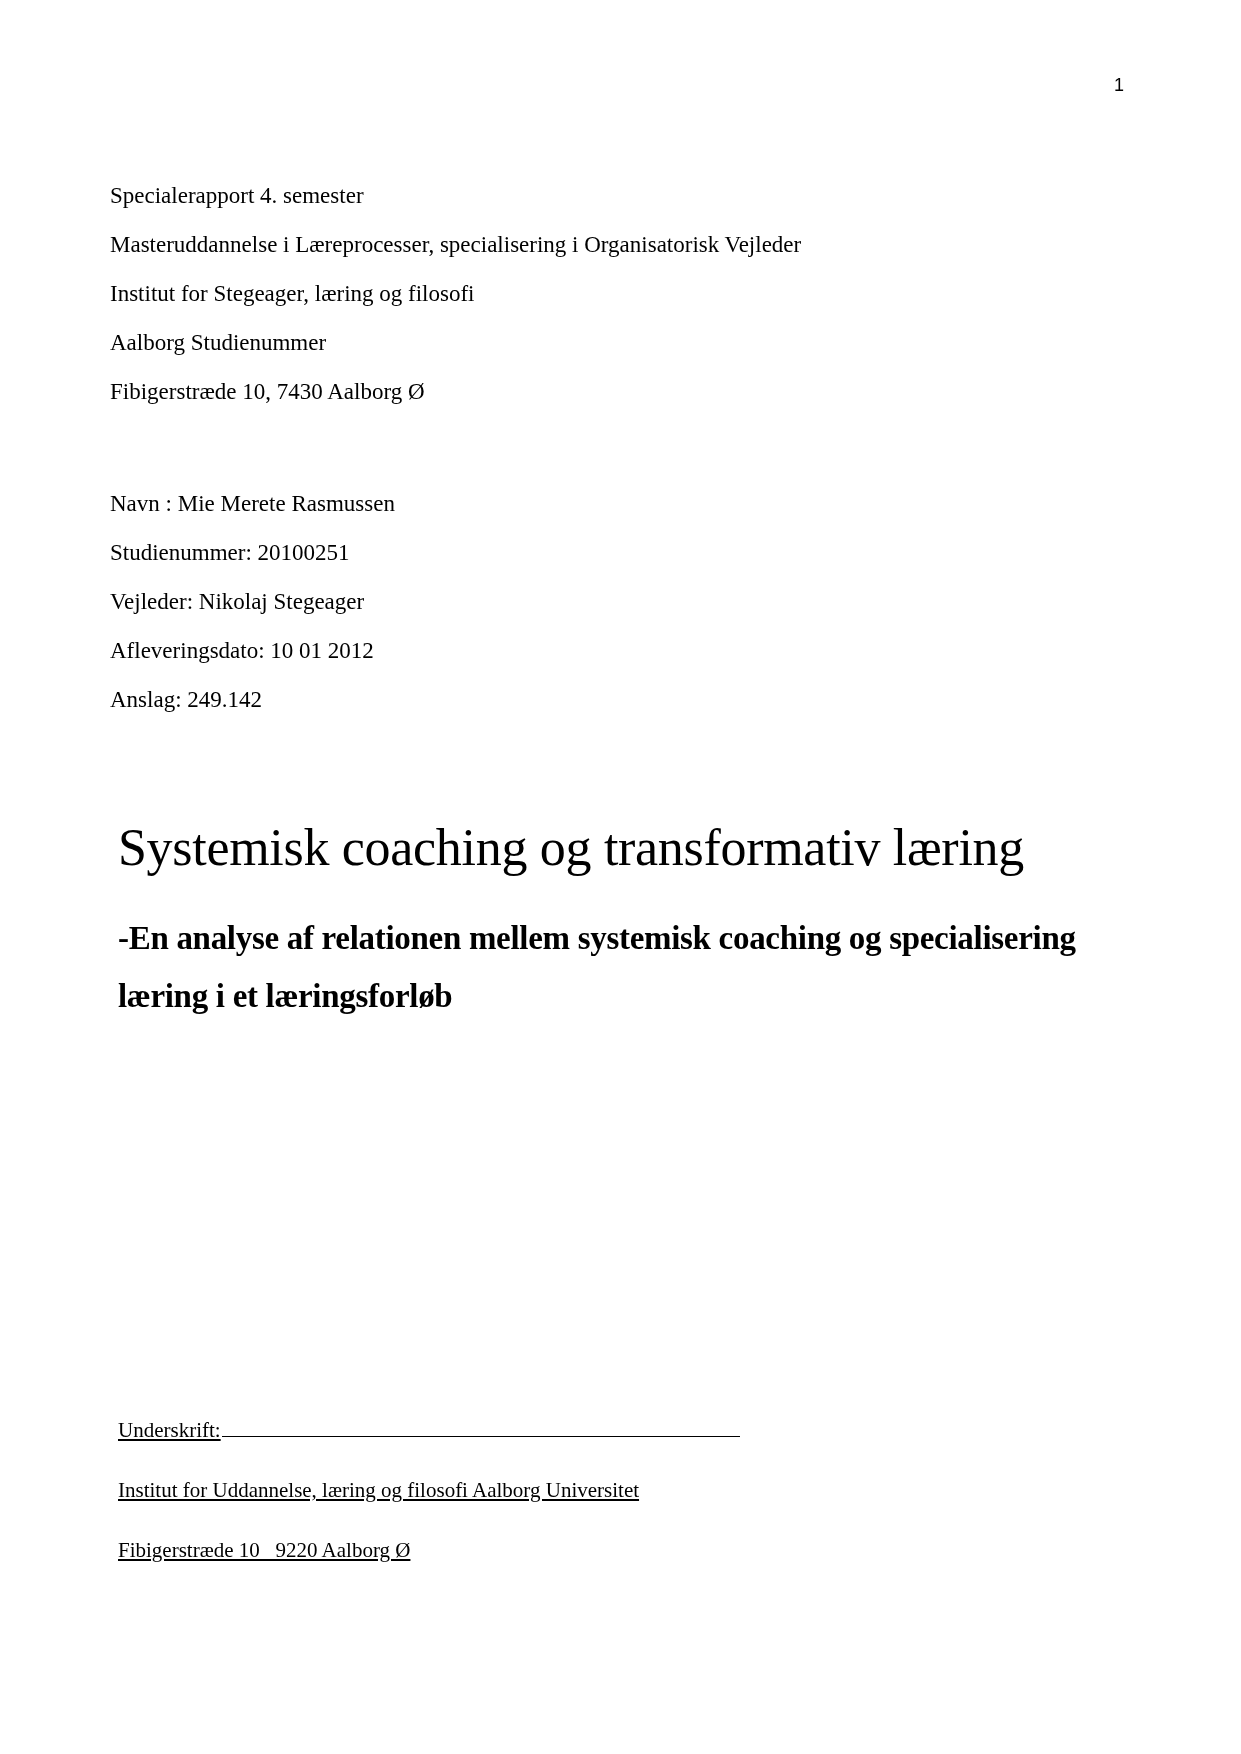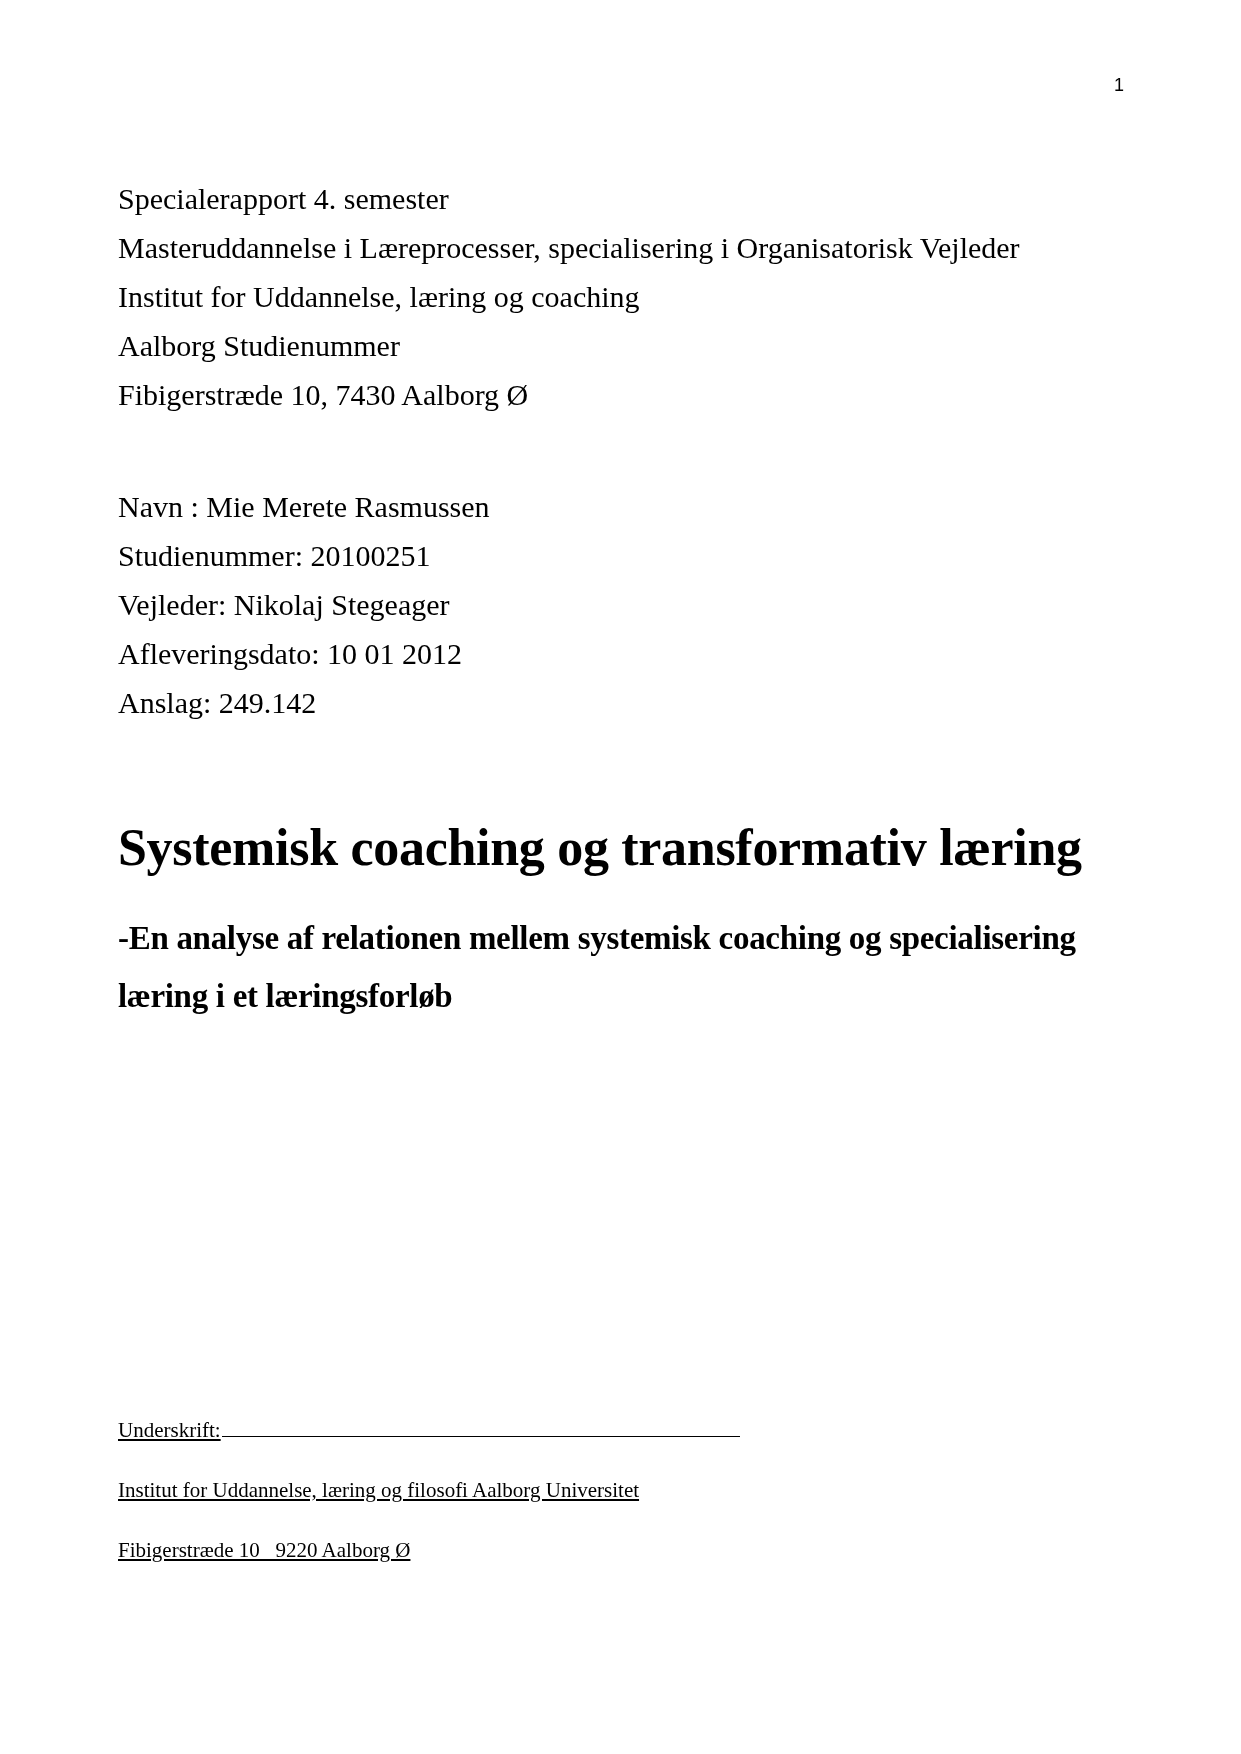--- a/index.html
+++ b/index.html
@@ -18,31 +18,31 @@
     .page-number {
       position: absolute;
       left: 1114px;
       top: 76px;
       font-family: "Liberation Sans", sans-serif;
       font-size: 18px;
       line-height: 1;
     }
     .line {
       position: absolute;
-      left: 118px;
-      font-size: 30px;
+      left: 110px;
+      font-size: 23px;
       line-height: 1;
       white-space: nowrap;
     }
     .title {
       position: absolute;
       left: 118px;
       top: 822px;
       font-size: 52px;
-      font-weight: bold;
+      font-weight: normal;
       line-height: 1;
       white-space: nowrap;
       letter-spacing: -0.3px;
     }
     .subtitle {
       position: absolute;
       left: 118px;
       font-size: 33px;
       font-weight: bold;
       line-height: 1;
@@ -67,21 +67,21 @@
     }
   </style>
 </head>
 <body>
 
 <div class="page-number">1</div>
 
 <div>
   <div class="line" style="top:184px">Specialerapport 4. semester</div>
   <div class="line" style="top:233px">Masteruddannelse i Læreprocesser, specialisering i Organisatorisk Vejleder</div>
-  <div class="line" style="top:282px">Institut for Uddannelse, læring og coaching</div>
+  <div class="line" style="top:282px">Institut for Stegeager, læring og filosofi</div>
   <div class="line" style="top:331px">Aalborg Studienummer</div>
   <div class="line" style="top:380px">Fibigerstræde 10, 7430 Aalborg Ø</div>
 </div>
 
 <div>
   <div class="line" style="top:492px">Navn : Mie Merete Rasmussen</div>
   <div class="line" style="top:541px">Studienummer: 20100251</div>
   <div class="line" style="top:590px">Vejleder: Nikolaj Stegeager</div>
   <div class="line" style="top:639px">Afleveringsdato: 10 01 2012</div>
   <div class="line" style="top:688px">Anslag: 249.142</div>

